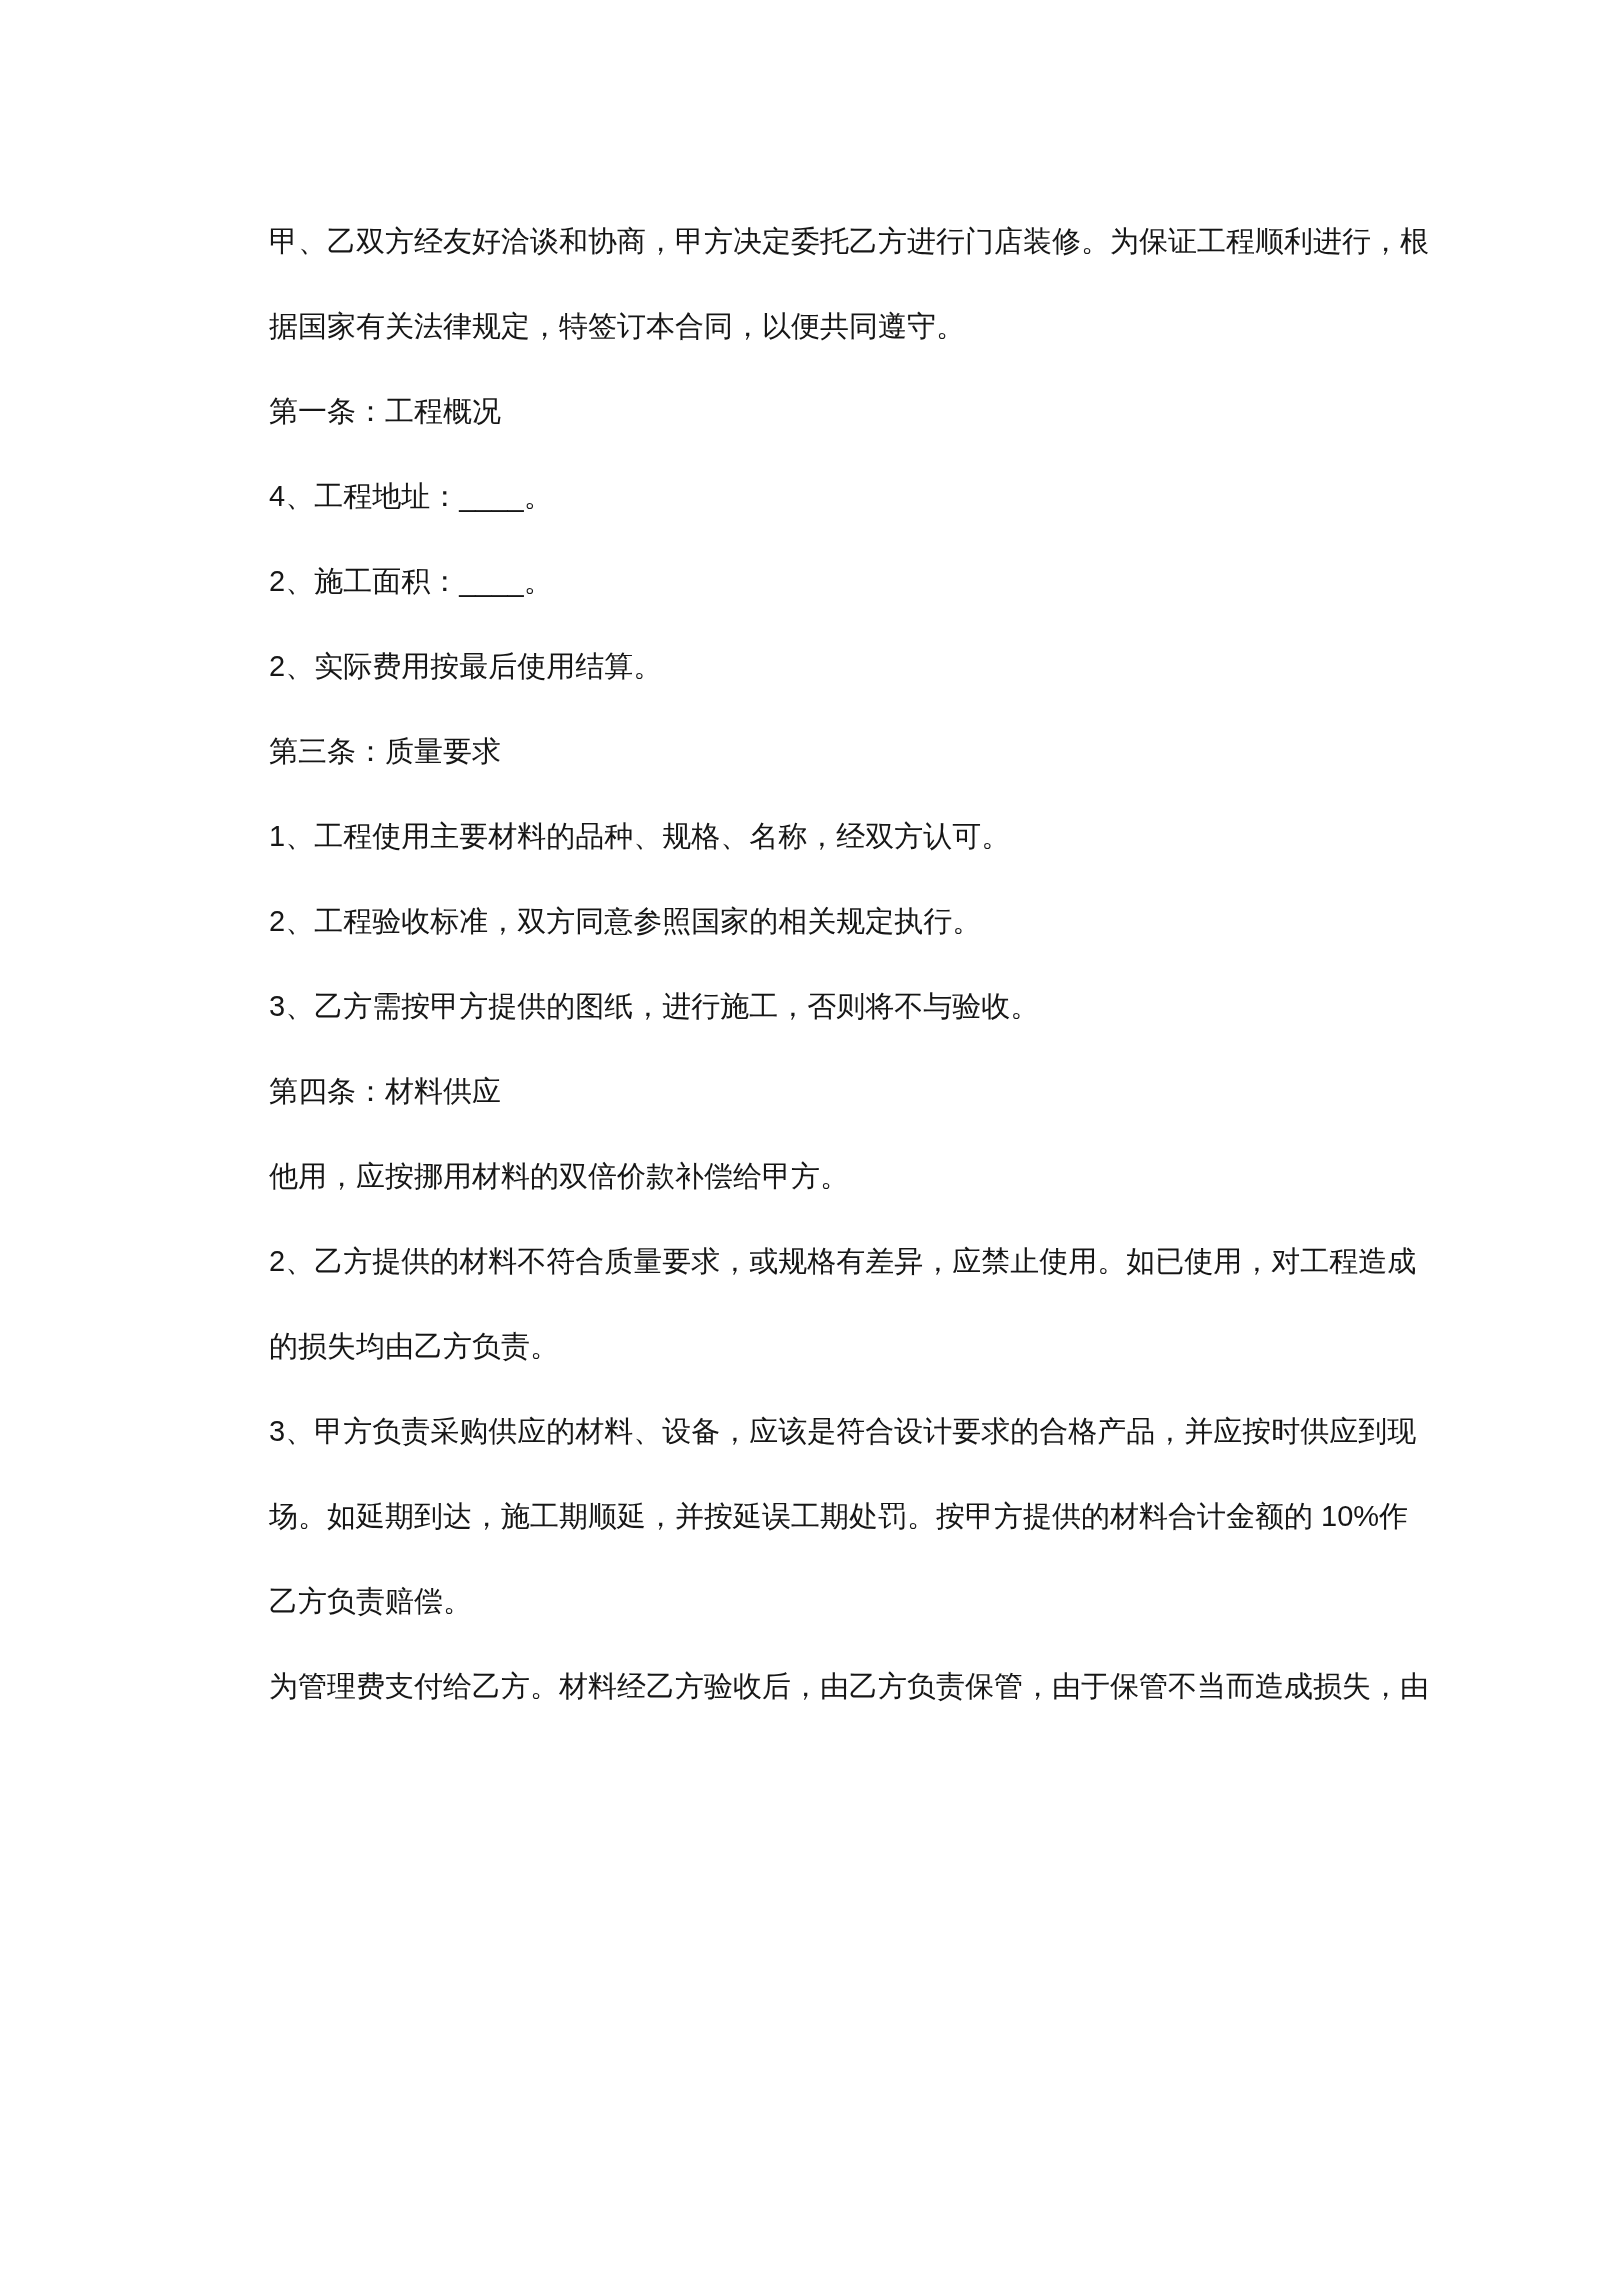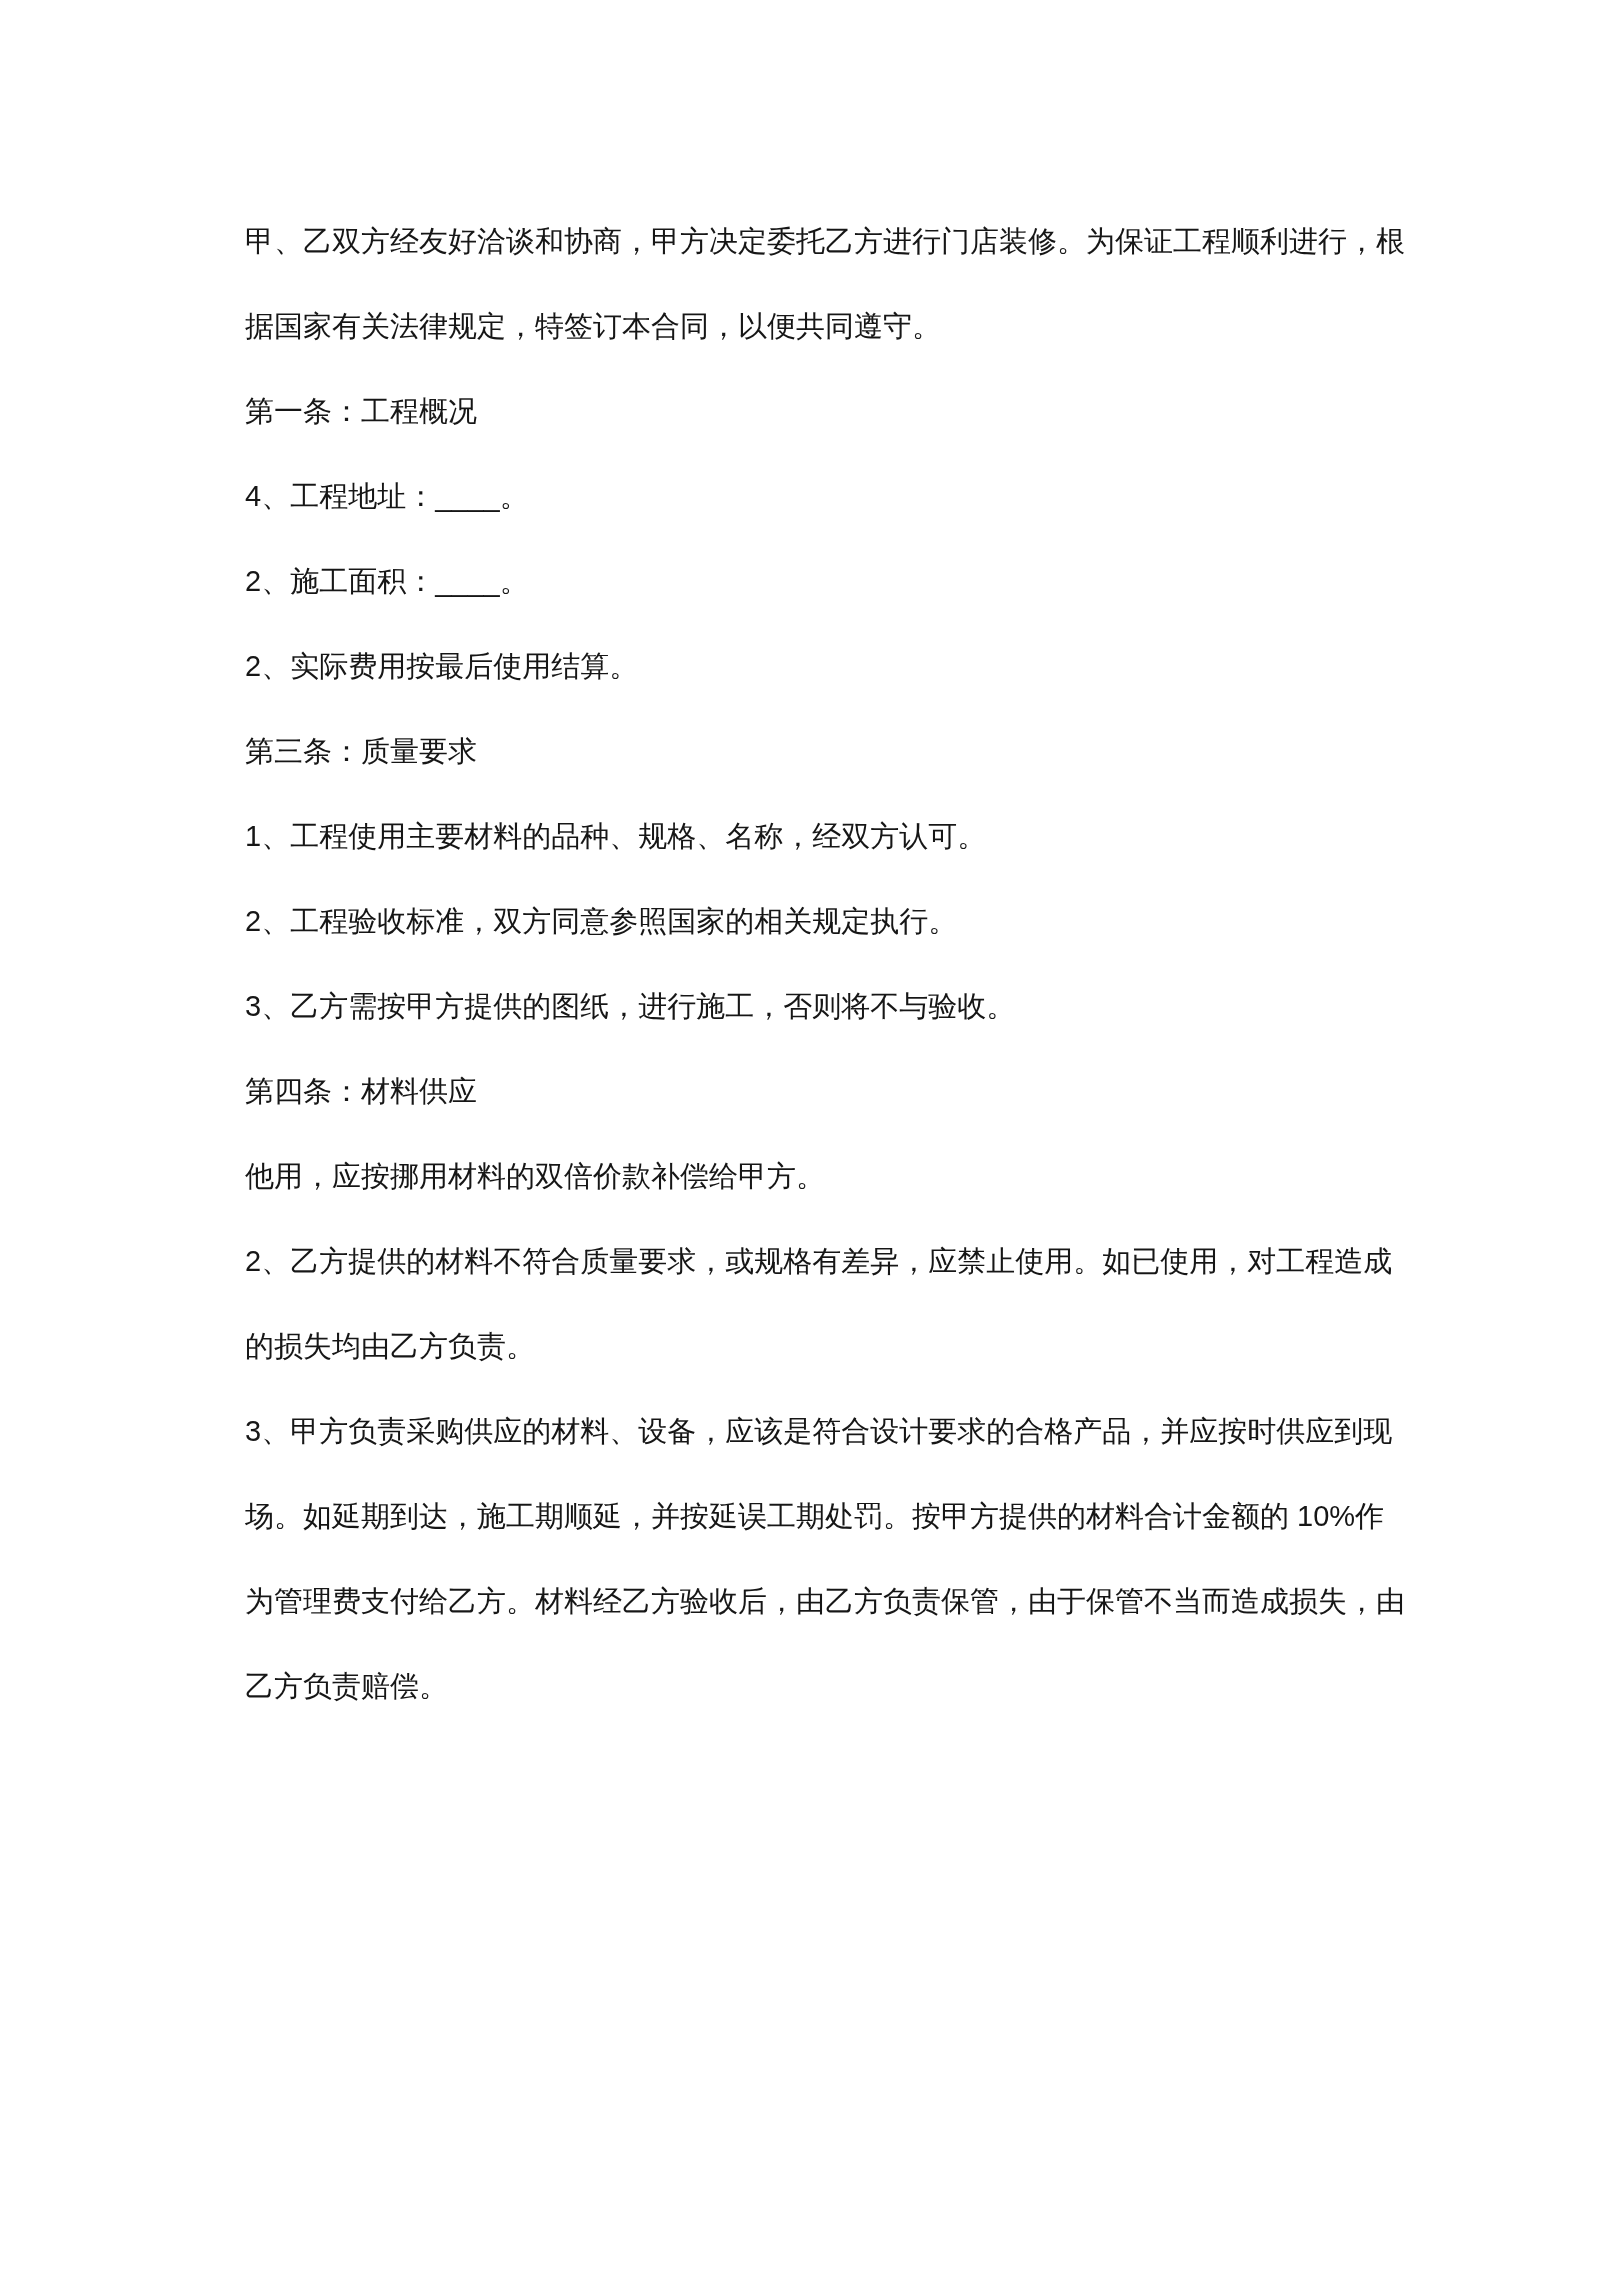--- a/index.html
+++ b/index.html
@@ -22,20 +22,21 @@
     color: #161616;
     font-family: "Liberation Sans", sans-serif;
     font-size: 29px;
     line-height: 85px;
     font-weight: 400;
     text-align: left;
   }
   .line {
     white-space: nowrap;
     height: 85px;
+    margin-left: 24px;
   }
 </style>
 </head>
 <body>
 
 <div class="page">
   <div class="doc">
     <div class="line">甲、乙双方经友好洽谈和协商，甲方决定委托乙方进行门店装修。为保证工程顺利进行，根</div>
     <div class="line">据国家有关法律规定，特签订本合同，以便共同遵守。</div>
     <div class="line">第一条：工程概况</div>
@@ -45,17 +46,17 @@
     <div class="line">第三条：质量要求</div>
     <div class="line">1、工程使用主要材料的品种、规格、名称，经双方认可。</div>
     <div class="line">2、工程验收标准，双方同意参照国家的相关规定执行。</div>
     <div class="line">3、乙方需按甲方提供的图纸，进行施工，否则将不与验收。</div>
     <div class="line">第四条：材料供应</div>
     <div class="line">他用，应按挪用材料的双倍价款补偿给甲方。</div>
     <div class="line">2、乙方提供的材料不符合质量要求，或规格有差异，应禁止使用。如已使用，对工程造成</div>
     <div class="line">的损失均由乙方负责。</div>
     <div class="line">3、甲方负责采购供应的材料、设备，应该是符合设计要求的合格产品，并应按时供应到现</div>
     <div class="line">场。如延期到达，施工期顺延，并按延误工期处罚。按甲方提供的材料合计金额的 10%作</div>
+    <div class="line">乙方负责赔偿。</div>
     <div class="line">为管理费支付给乙方。材料经乙方验收后，由乙方负责保管，由于保管不当而造成损失，由</div>
-    <div class="line">乙方负责赔偿。</div>
   </div>
 </div>
 
 
 </body></html>

